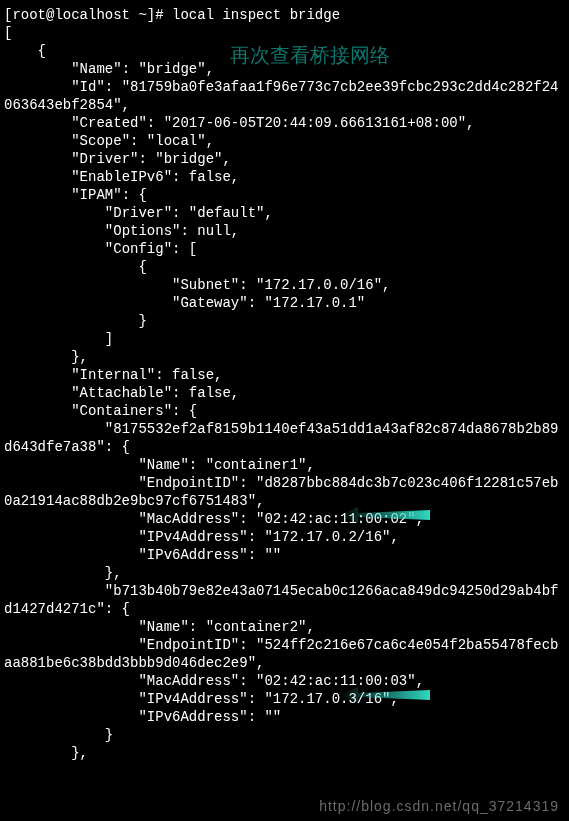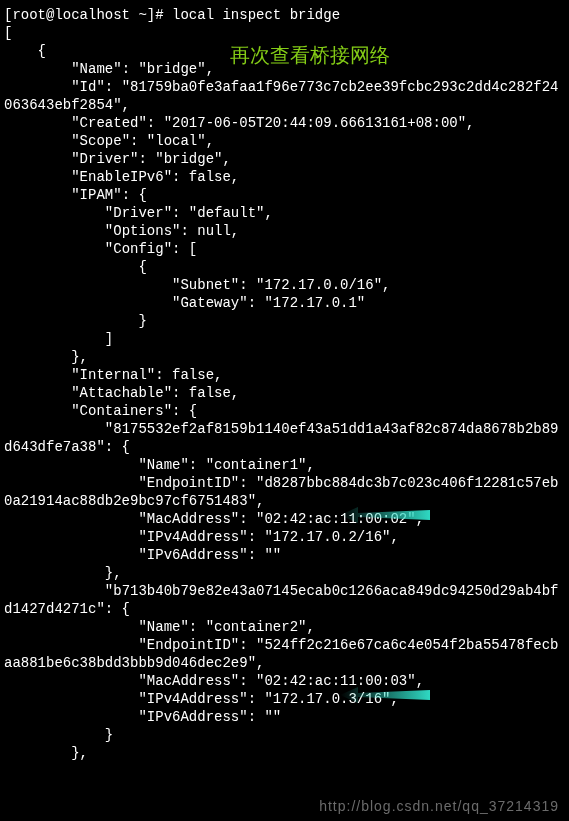--- a/index.html
+++ b/index.html
@@ -14,21 +14,21 @@
     height: 821px;
     overflow: hidden;
   }
   .terminal {
     padding: 6px 4px;
     white-space: pre-wrap;
     word-break: break-all;
   }
   .annotation {
     position: absolute;
-    color: #84cc16;
+    color: #0f766e;
     font-family: "Microsoft YaHei", sans-serif;
     font-size: 20px;
     font-weight: 500;
   }
   .arrow {
     position: absolute;
   }
   .watermark {
     position: absolute;
     bottom: 6px;

